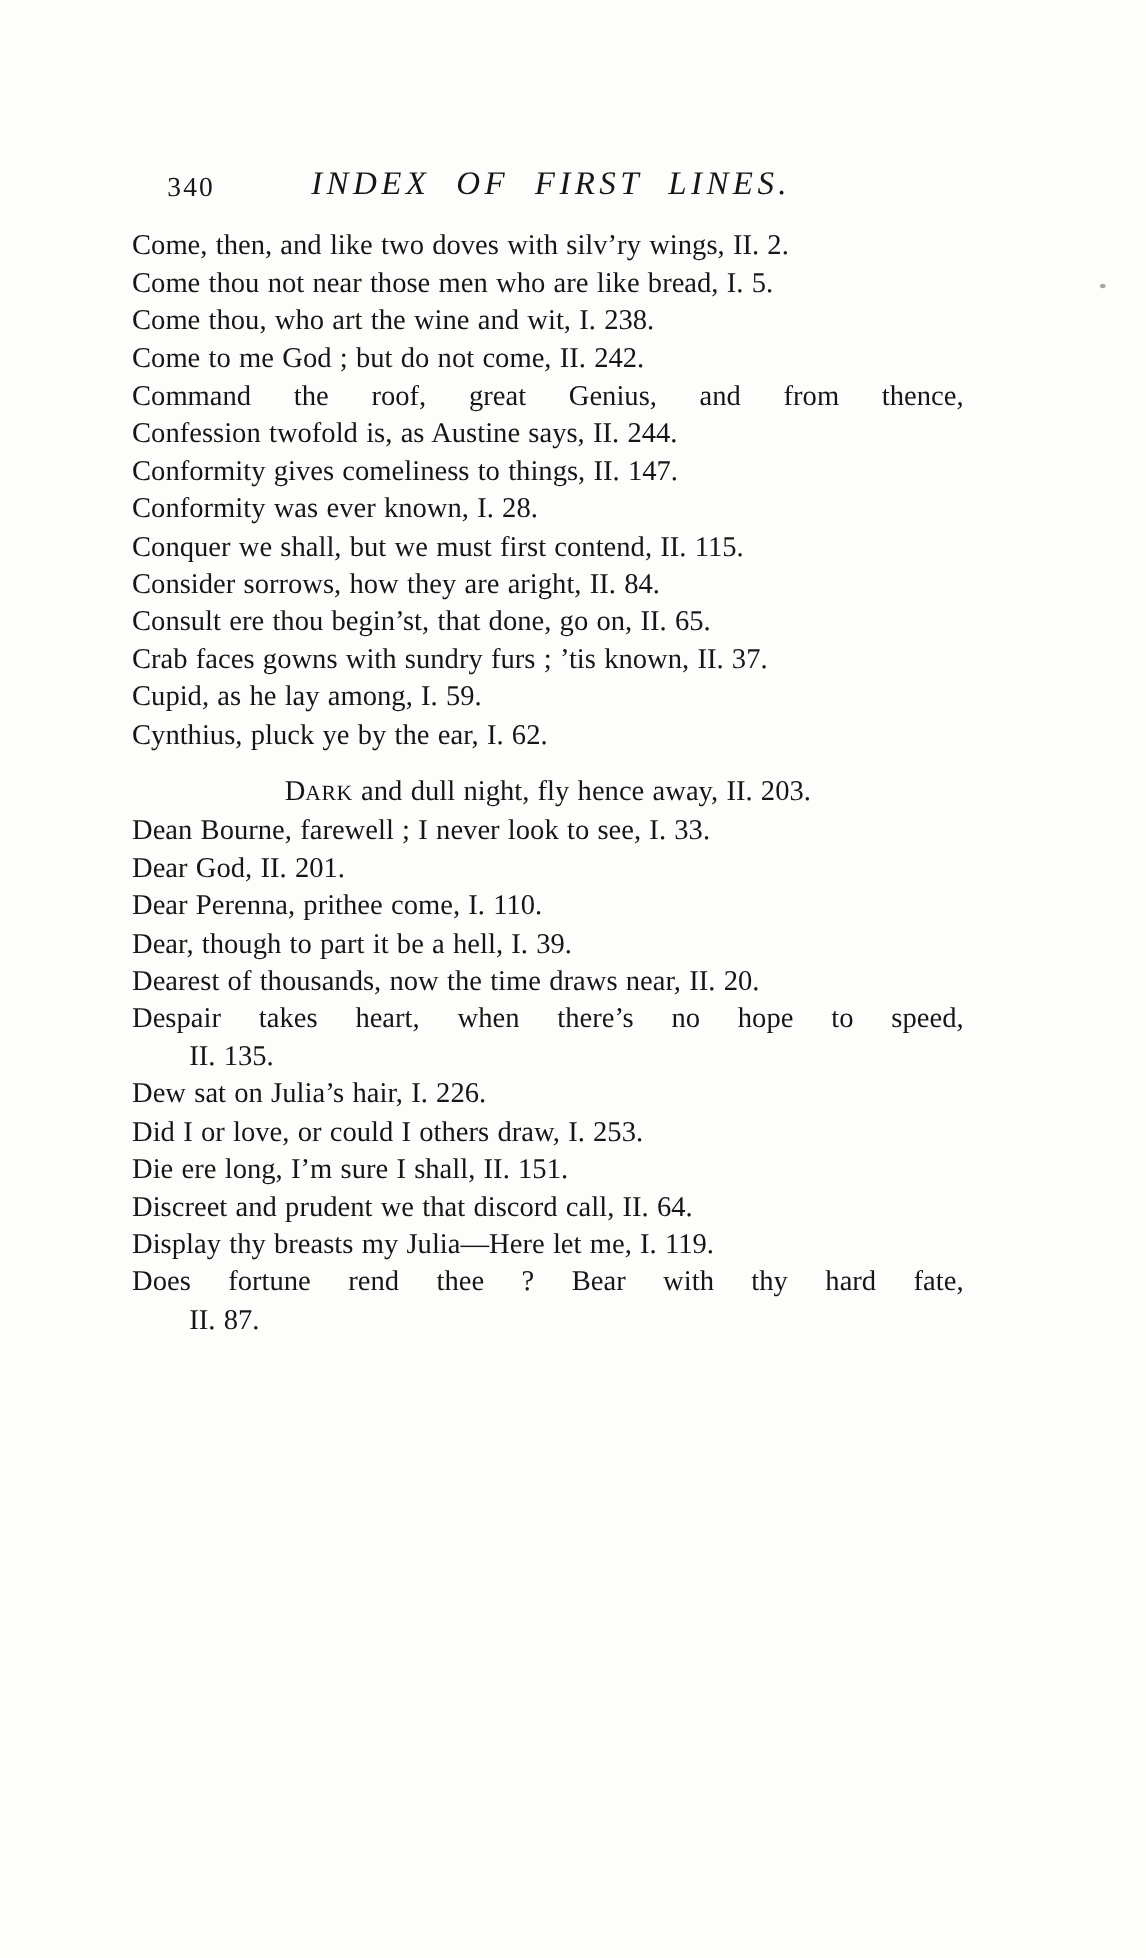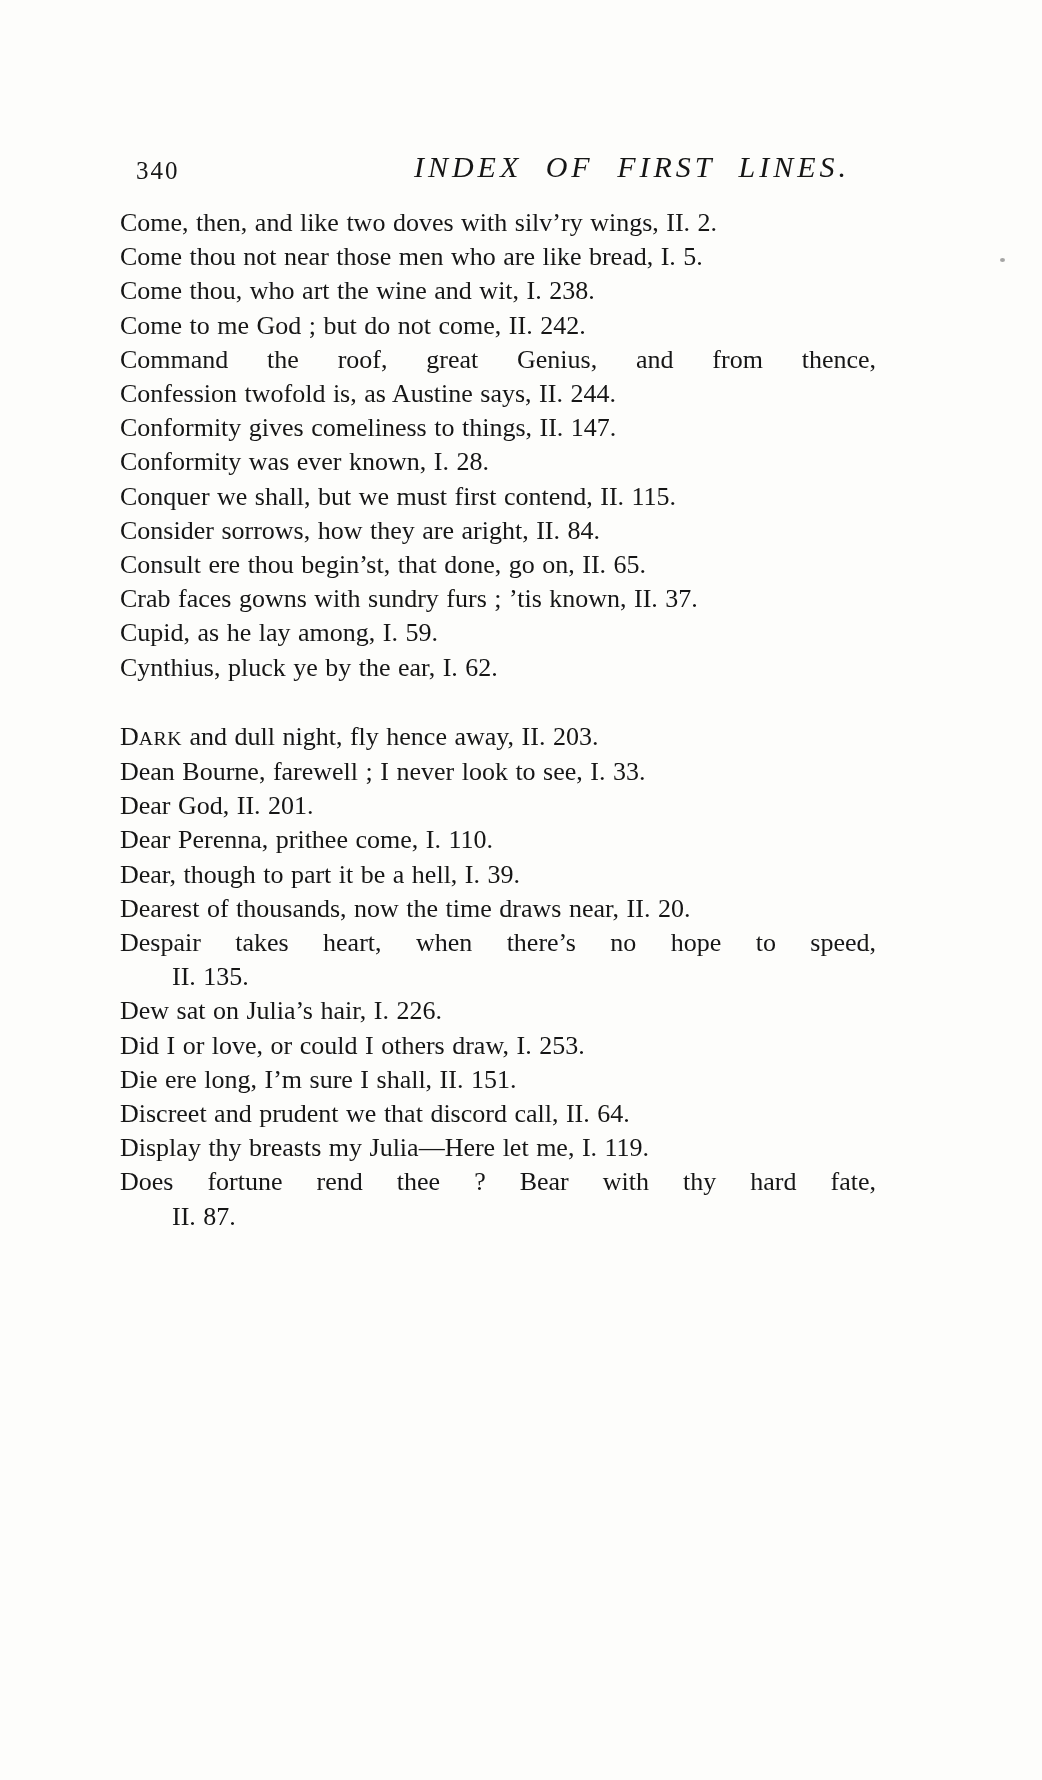--- a/index.html
+++ b/index.html
@@ -15,54 +15,55 @@
     color: #161616;
     overflow: hidden;
   }
   .page {
     position: absolute;
     inset: 0;
   }
   .header {
     position: absolute;
     top: 150px;
-    left: 0;
+    left: 16px;
     width: 876px;
     height: 42px;
   }
   .pagenum {
     position: absolute;
     left: 136px;
     top: 7px;
     font-size: 25px;
     letter-spacing: 2px;
   }
   .title {
     position: absolute;
     left: 120px;
     top: 0;
     width: 730px;
-    text-align: right;
+    text-align: center;
     font-style: italic;
     font-size: 30px;
     letter-spacing: 4px;
     word-spacing: 12px;
     white-space: nowrap;
   }
   .entries {
     position: absolute;
     top: 206px;
     left: 120px;
     width: 756px;
     font-size: 26px;
     line-height: 34.2px;
     word-spacing: 1px;
   }
   .entry.gap {
-    margin-top: 35px;
+    margin-top: 17px;
+    text-align: center;
   }
   .entry .first {
     white-space: normal;
     font-family: Liberation Serif, serif;
   }
   .entry.has-cont .first {
     text-align: justify;
     text-align-last: justify;
   }
   .entry .cont {

